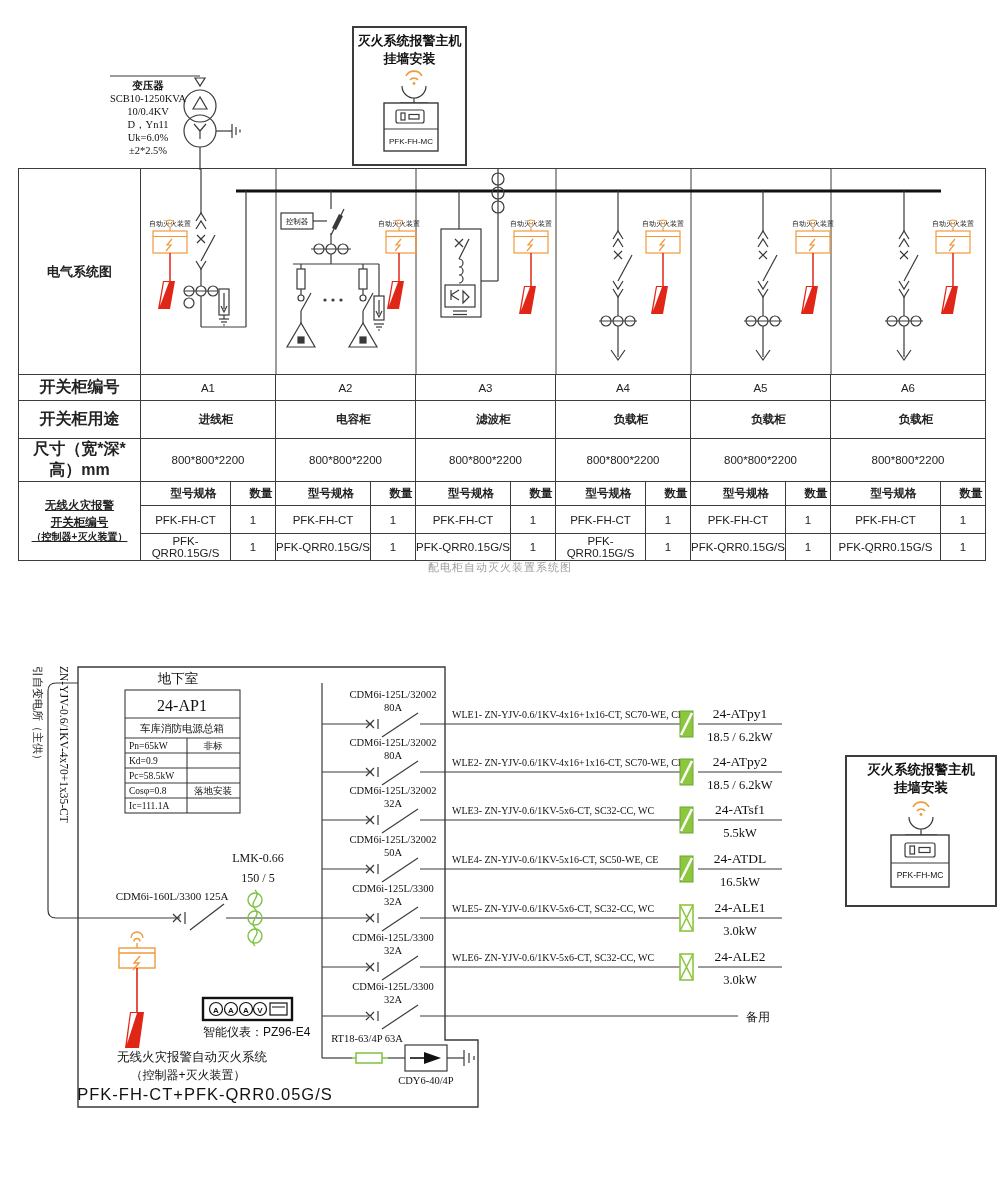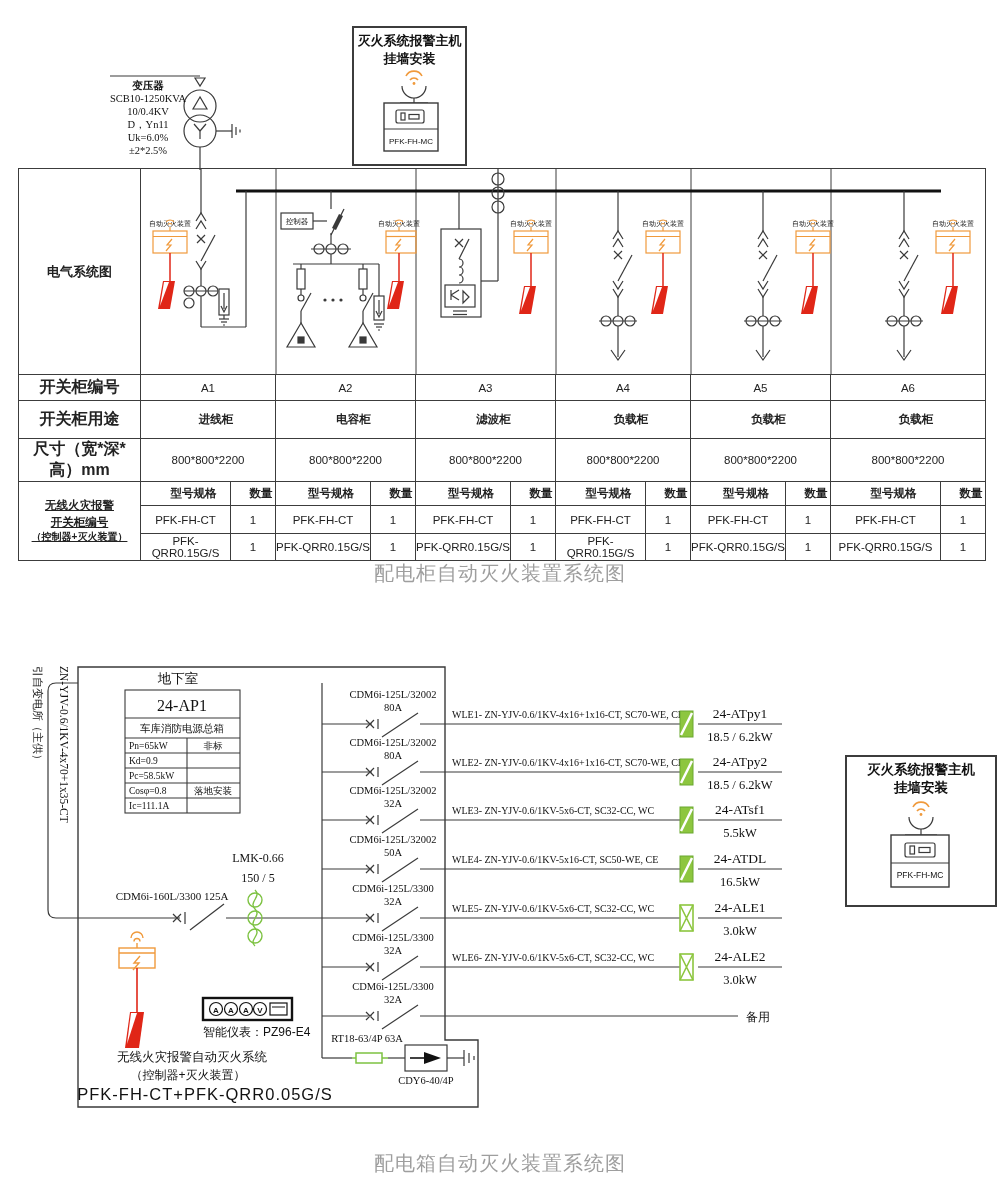--- a/index.html
+++ b/index.html
@@ -12,21 +12,21 @@
   
   #cab-table{border-collapse:collapse;table-layout:fixed;width:967px;}
   #cab-table td{border:1px solid #3c3c3c;text-align:center;vertical-align:middle;
                 font-size:11.5px;color:#222;padding:0;overflow:hidden;}
   #cab-table td.lbl{font-weight:bold;font-size:16px;}
   #cab-table td.big{font-size:13px;}
   #cab-table td.hd{font-weight:bold;padding-left:16px;}
   #cab-table td.schcell{padding:0;vertical-align:top;margin-left:12px;}
   .fire-l{font-weight:bold;font-size:11px;line-height:1.45;text-decoration:underline;}
   .fire-l .s3{font-size:10px;}
-  .caption{width:1000px;text-align:center;font-size:20px;color:#9e9e9e;letter-spacing:1px;}
+  .caption{width:1000px;text-align:center;font-size:11px;color:#9e9e9e;letter-spacing:1px;}
   svg{display:block;}
   svg text{font-family:"Liberation Serif","DejaVu Serif",serif;fill:#111;}
   svg text.sans{font-family:"Liberation Sans",sans-serif;}
   .thin{stroke:#3a3a3a;stroke-width:1.2;fill:none;}
 </style>
 </head>
 <body>
 
 <div id="canvas">
 
@@ -639,15 +639,14 @@
         <g stroke="#3a3a3a" fill="none" stroke-width="1.2">
           <rect x="58" y="46" width="30" height="14" rx="2"></rect>
           <rect x="63" y="49" width="4.5" height="8"></rect>
           <rect x="72" y="50.5" width="11" height="5"></rect>
         </g>
         <text x="73" y="81" font-size="8.5" text-anchor="middle" fill="#777" class="sans">PFK-FH-MC</text>
       </g>
     </svg>
   </div>
 
-  <div class="caption abs" style="top:1150px;">配电箱自动灭火装置系统图</div>
 
 </div>
 
 </body></html>

